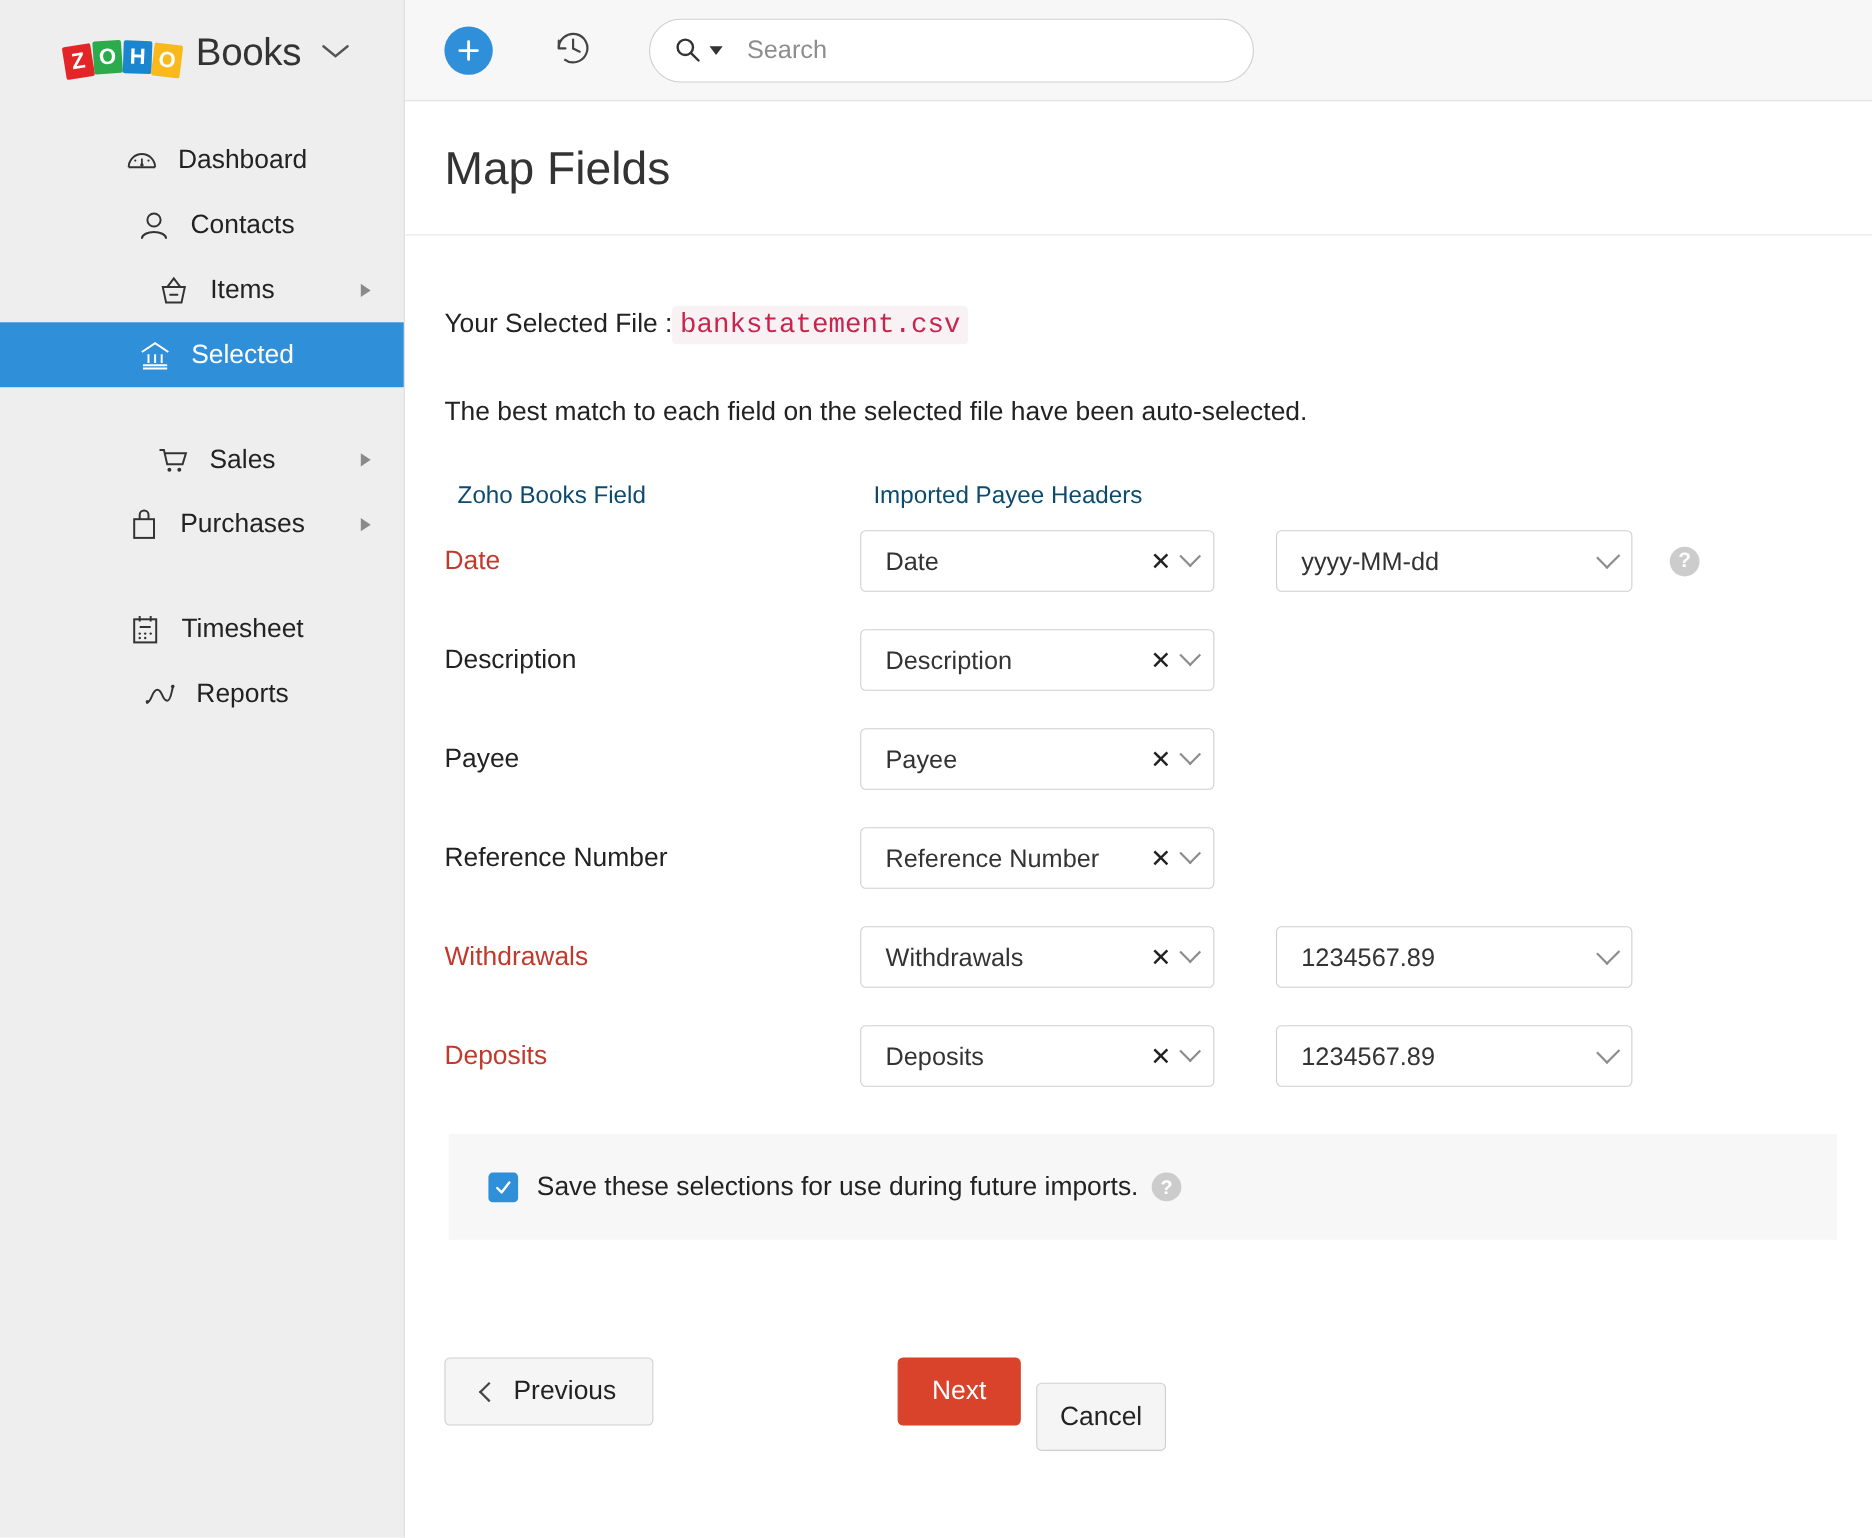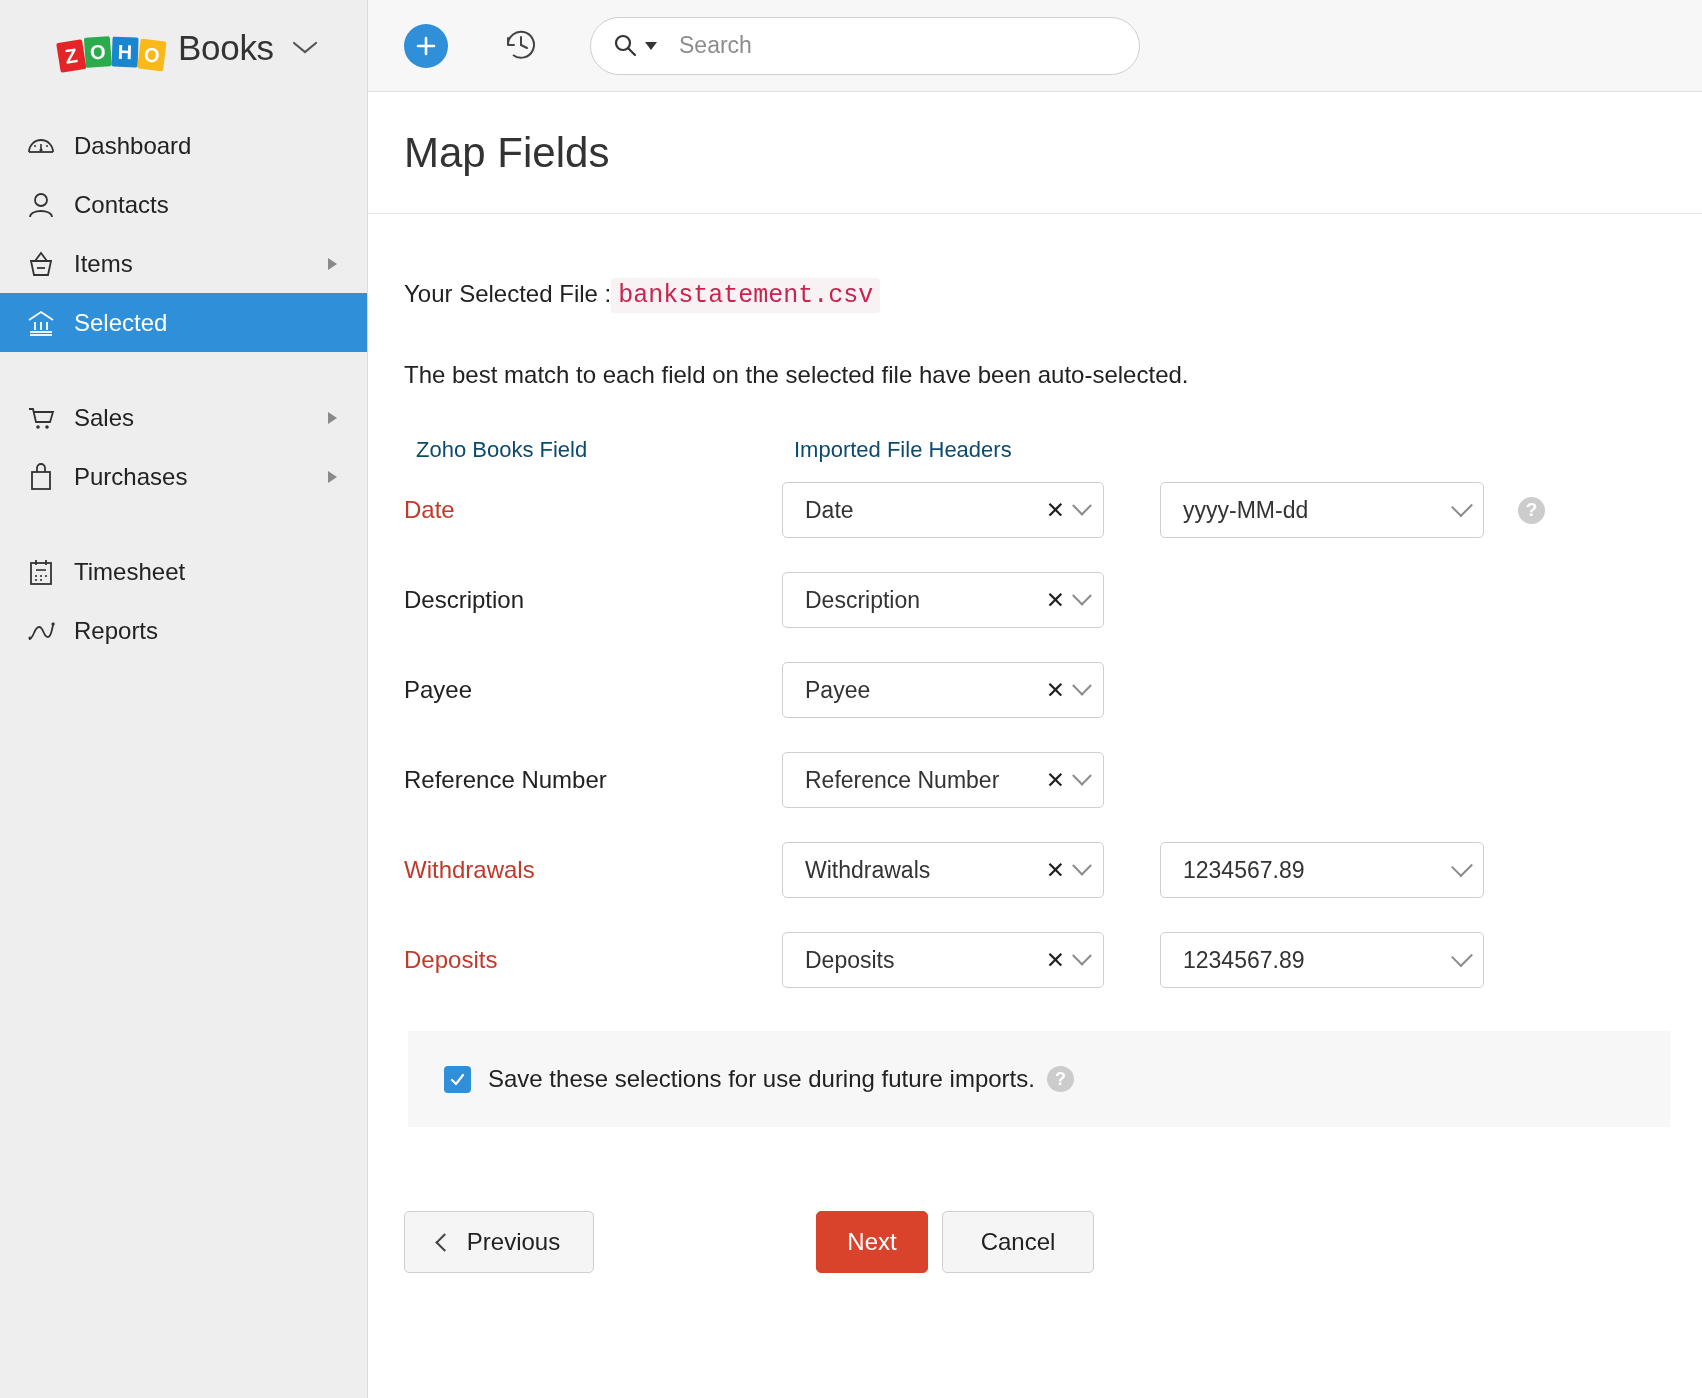--- a/index.html
+++ b/index.html
@@ -48,20 +48,21 @@
   }
 
   .nav { padding-top: 20px; }
   .nav-item {
     display: flex; align-items: center;
     height: 59px;
     padding-left: 24px;
     color: #222; font-size: 24px;
     cursor: pointer;
     position: relative;
+    justify-content: center;
   }
   .nav-item.active { background: #2f8fd8; color: #ffffff; }
   .nav-ico {
     width: 34px; height: 34px;
     display: inline-flex; align-items: center; justify-content: center;
     margin-right: 16px;
     flex: 0 0 34px;
   }
   .nav-ico svg { display: block; }
   .nav-label { white-space: nowrap; }
@@ -230,21 +231,21 @@
   .btn-chev-l {
     width: 13px; height: 13px;
     border-left: 2px solid #444; border-bottom: 2px solid #444;
     transform: rotate(45deg);
     margin-right: 16px; flex: 0 0 13px;
   }
   .btn-next {
     background: #d9432b; border-color: #d9432b; color: #fff;
     width: 112px; margin-left: 222px;
   }
-  .btn-cancel { width: 152px; margin-left: 14px; }
+  .btn-cancel { width: 118px; margin-left: 14px; margin-top: 46px; }
 </style>
 </head>
 <body>
 
 <div class="app">
 
   <aside class="sidebar">
 
     <div class="brand">
       <span class="zoho-logo">
@@ -413,21 +414,21 @@
 
       <div class="file-line">
         <span>Your Selected File :</span>
         <span class="file-name">bankstatement.csv</span>
       </div>
 
       <div class="sub-line">The best match to each field on the selected file have been auto-selected.</div>
 
       <div class="map-head">
         <div class="col-a">Zoho Books Field</div>
-        <div class="col-b">Imported File Headers</div>
+        <div class="col-b">Imported Payee Headers</div>
       </div>
 
       <div class="map-row">
         <div class="col-a"><span class="fld-label req">Date</span></div>
         <div class="sel sel-hdr">
           <span class="sel-val">Date</span>
           <span class="sel-x">✕</span>
           <span class="chev"></span>
         </div>
         <div class="sel sel-fmt">

